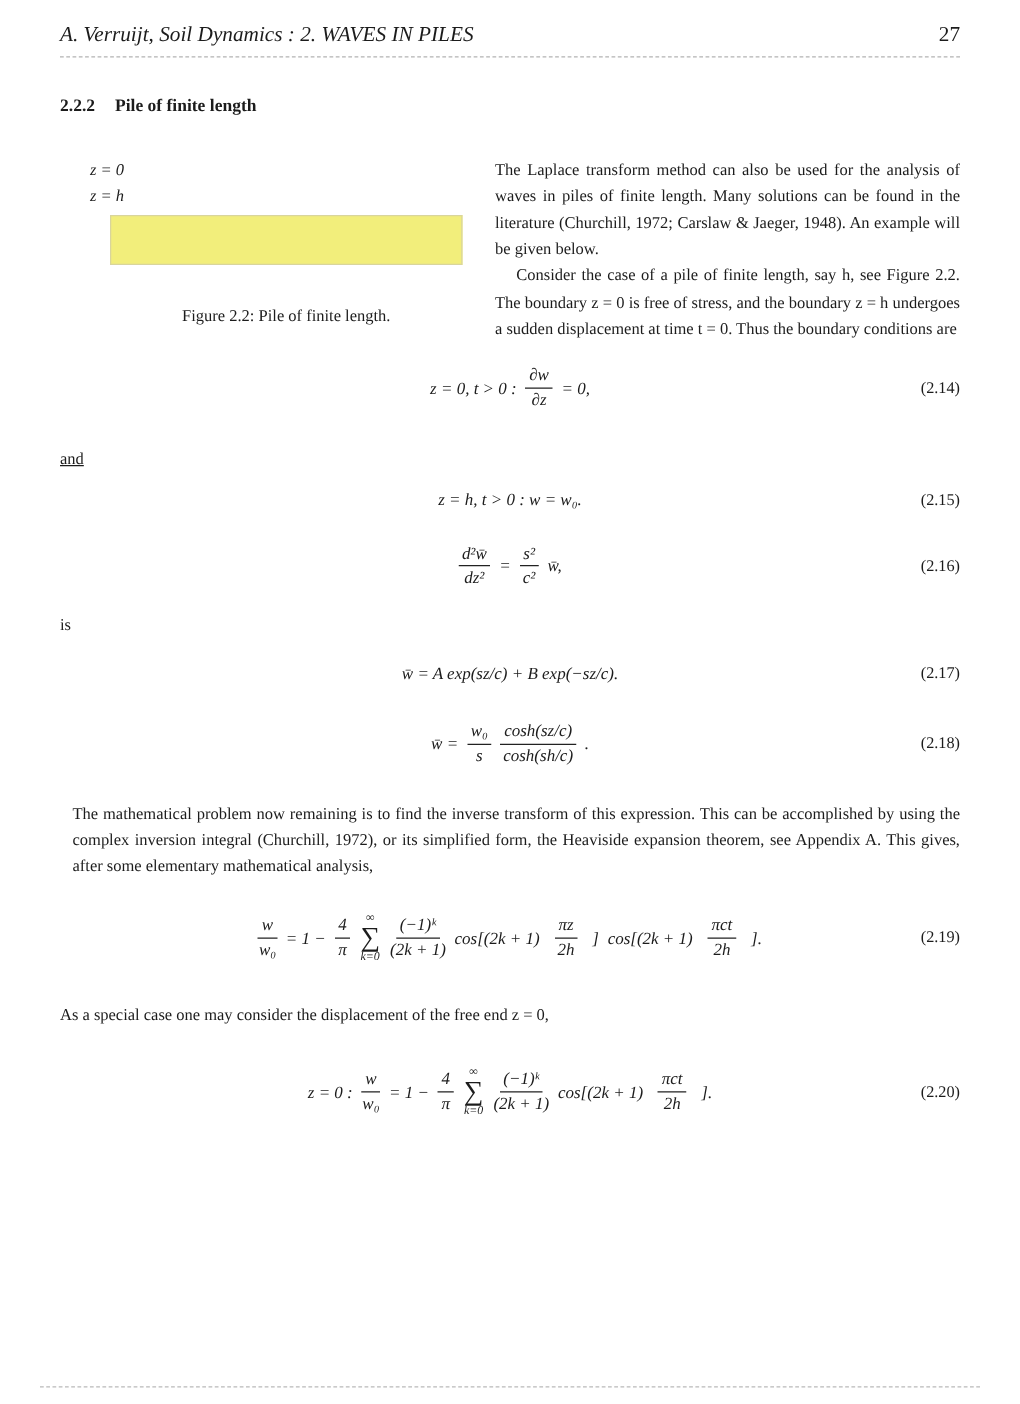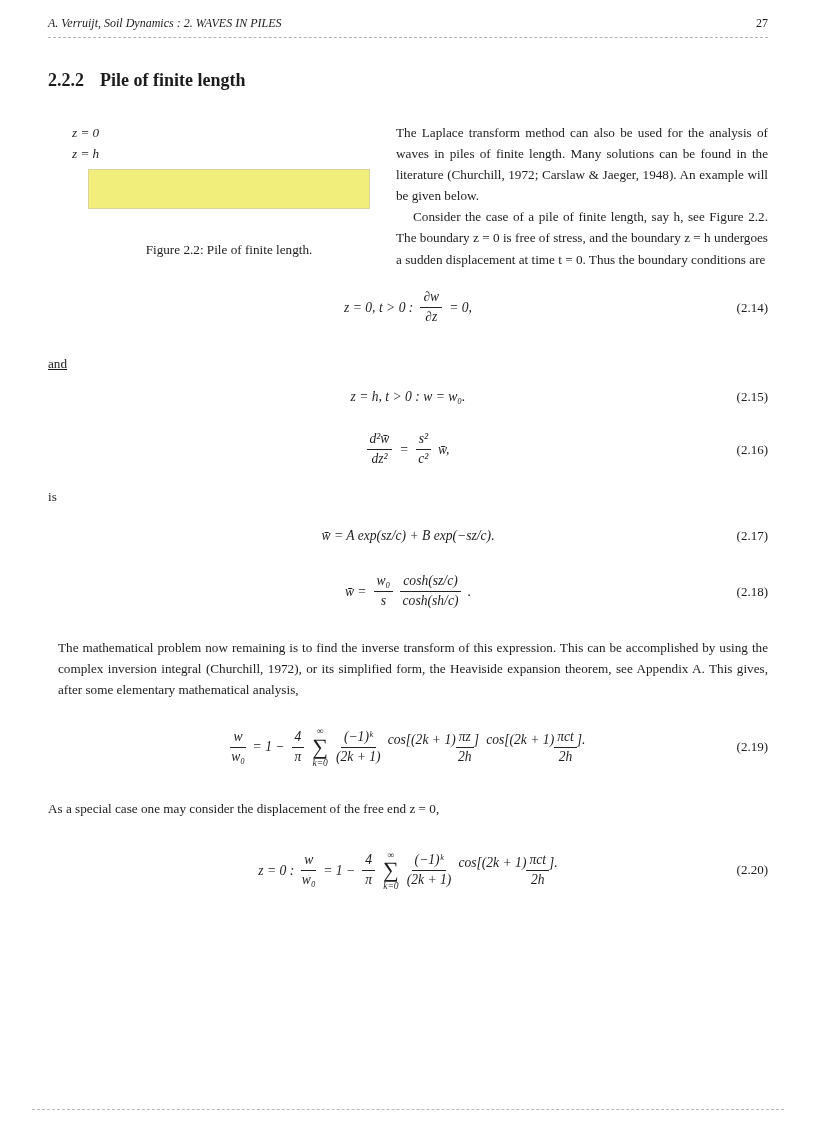--- a/index.html
+++ b/index.html
@@ -7,26 +7,26 @@
   body {
     width:816px; height:1123px; margin:0 auto;
     font-family:"Liberation Serif","DejaVu Serif",serif;
     color:#1c1c1c; font-size:13.2px; line-height:1.6;
   }
   .page { position:relative; width:816px; height:1123px; padding:0 48px; overflow:hidden; }
 
   .header {
     display:flex; justify-content:space-between; align-items:baseline;
     padding-top:14px; padding-bottom:4px; border-bottom:1px dashed #b3b3b3;
-    font-style:italic; font-size:12px;
+    font-style:italic; font-size:17px;
   }
   .header .pagenum { font-style:normal; }
 
   .section-title {
-    margin-top:32px; font-size:18px; font-weight:bold;
+    margin-top:32px; font-size:14px; font-weight:bold;
     display:flex; gap:16px; line-height:1.2;
   }
 
   .figrow { display:flex; margin-top:30px; }
   .figure { width:330px; flex:none; }
   .fig-labels {
     display:flex; justify-content:space-between;
     padding-left:24px; padding-right:6px;
     font-style:italic; font-size:13.2px;flex-direction:column;
   }
@@ -45,21 +45,21 @@
   .m-is    { margin-top:12px; }
   .m-const { margin-top:18px; }
   .m-inv   { margin-top:20px;margin-left:10px; }
   .m-spec  { margin-top:22px; }
 
   .eq {
     position:relative; display:flex; align-items:center; justify-content:center;
     font-size:13.6px;
   }
   .eq .content { display:inline-flex; align-items:center; gap:7px; font-style:italic; }
-  .eq .tight { display:inline-flex; align-items:flex-start; gap:0;font-style:italic; }
+  .eq .tight { display:inline-flex; align-items:center; gap:12px;font-style:italic; }
   .eq .tag { position:absolute; right:0; top:50%; transform:translateY(-50%); font-style:normal; font-size:13px; }
 
   .eq214 { margin-top:18px; min-height:40px; }
   .eq215 { margin-top:10px; min-height:26px; }
   .eq216 { margin-top:16px; min-height:48px; }
   .eq217 { margin-top:16px; min-height:26px; }
   .eq218 { margin-top:18px; min-height:50px; }
   .eq219 { margin-top:18px; min-height:58px; }
   .eq220 { margin-top:22px; min-height:58px; }
 

